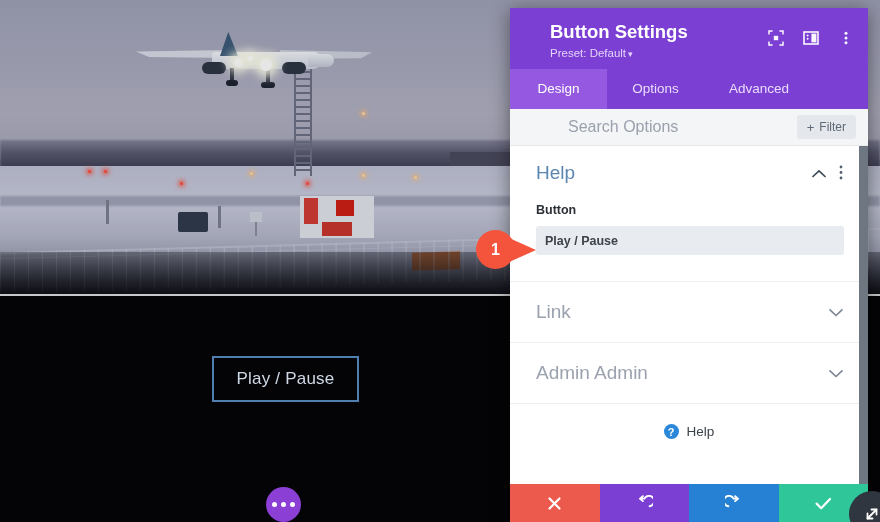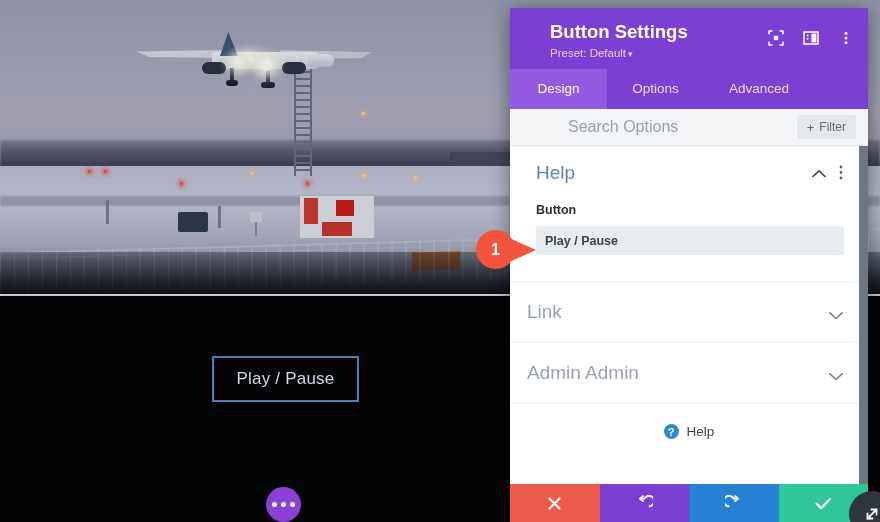--- a/index.html
+++ b/index.html
@@ -130,21 +130,21 @@
   .field-label{margin-top:19px;font-size:12.5px;color:#2b2f36;font-weight:bold;}
   .field-input{
     margin-top:9px;width:100%;box-sizing:border-box;height:29px;
     background:#e8ebef;border:none;border-radius:3px;outline:none;
     padding:0 9px;font-size:12.5px;color:#3d434b;font-weight:bold;
     font-family:"Liberation Sans", sans-serif;
   }
   .section-gap{height:26px;}
 
   .row-collapsed{
-    border-top:1px solid #eceef1;padding:19px 24px 19px 17px;display:flex;align-items:flex-end;
+    border-top:1px solid #eceef1;padding:19px 24px 19px 26px;display:flex;align-items:center;
   }
   .help-area{border-top:1px solid #eceef1;padding:20px 0;display:flex;align-items:center;justify-content:center;gap:8px;}
   .help-q{width:15px;height:15px;border-radius:50%;background:#2b87da;color:#fff;font-size:11px;
           font-weight:bold;display:flex;align-items:center;justify-content:center;}
   .help-txt{font-size:13.5px;color:#3b424b;}
 
   .scroll-track{position:absolute;right:0;top:0;width:9px;height:100%;background:#6e7682;}
 
   .modal-footer{display:flex;flex:0 0 auto;height:38px;}
   .fbtn{flex:1;display:flex;align-items:center;justify-content:center;color:#fff;font-size:15px;}

